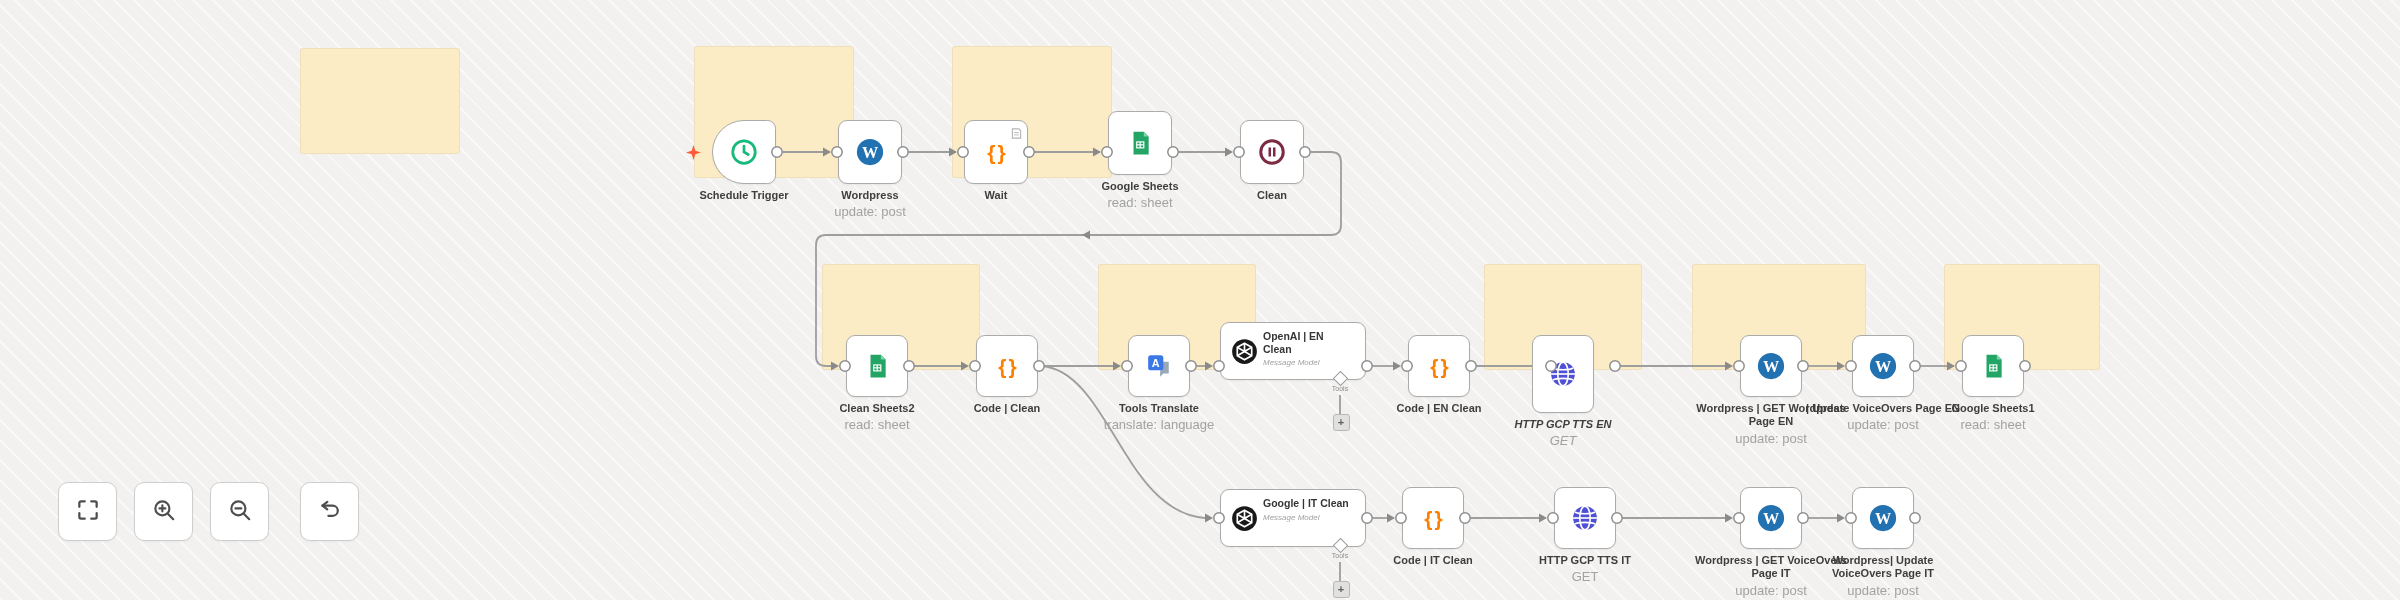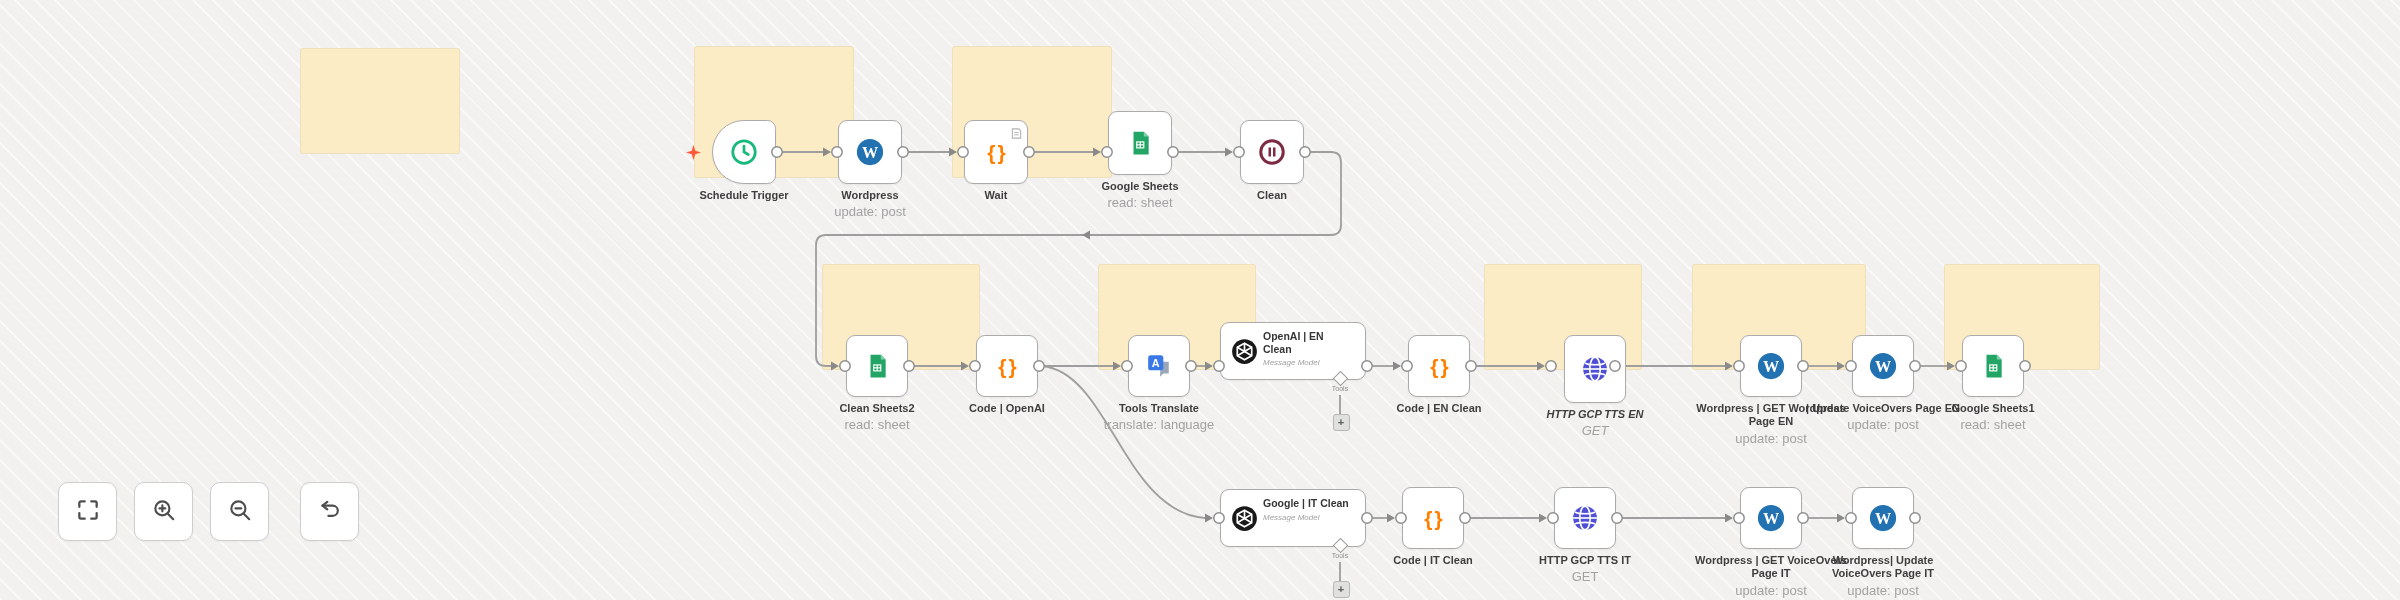--- a/index.html
+++ b/index.html
@@ -177,21 +177,21 @@
     <div class="caption">
       <div class="lbl">Clean Sheets2</div>
       <div class="sub">read: sheet</div>
     </div>
   </div>
       <div class="node" style="left: 976px; top: 335px; width: 62px; height: 62px;">
     <span class="icon-wrap">
           <span class="braces" style="color:#ff8000">{ }</span>
         </span>
     <div class="caption">
-      <div class="lbl">Code | OpenAI</div>
+      <div class="lbl">Code | Clean</div>
 
     </div>
   </div>
       <div class="node" style="left: 1128px; top: 335px; width: 62px; height: 62px;">
     <span class="icon-wrap">
           <svg width="26" height="26" viewBox="0 0 24 24">
             <path d="M14 8 h7 v11 h-5 l-3 3 v-3 Z" fill="#9aa7b8"></path>
             <rect x="2" y="2" width="14" height="14" rx="2.5" fill="#3b78e7"></rect>
             <text x="9" y="13" text-anchor="middle" font-size="10" font-weight="bold" fill="#ffffff" font-family="Liberation Sans, sans-serif">A</text>
           </svg>
@@ -225,21 +225,21 @@
       </div>
       <div class="node" style="left: 1408px; top: 335px; width: 62px; height: 62px;">
     <span class="icon-wrap">
           <span class="braces" style="color:#ff8000">{ }</span>
         </span>
     <div class="caption">
       <div class="lbl">Code | EN Clean</div>
 
     </div>
   </div>
-      <div class="node" style="left: 1564px; top: 335px; width: 62px; height: 68px; font-style: italic;">
+      <div class="node" style="left: 1532px; top: 335px; width: 62px; height: 78px; font-style: italic;">
     <span class="icon-wrap">
           <svg width="30" height="30" viewBox="0 0 24 24">
             <circle cx="12" cy="12" r="9.5" fill="#5050d6"></circle>
             <g fill="none" stroke="#ffffff" stroke-width="1.3">
               <ellipse cx="12" cy="12" rx="4.2" ry="9.5"></ellipse>
               <line x1="2.5" y1="12" x2="21.5" y2="12"></line>
               <path d="M4 7.2 C6.5 9 17.5 9 20 7.2 M4 16.8 C6.5 15 17.5 15 20 16.8"></path>
             </g>
           </svg>
         </span>

